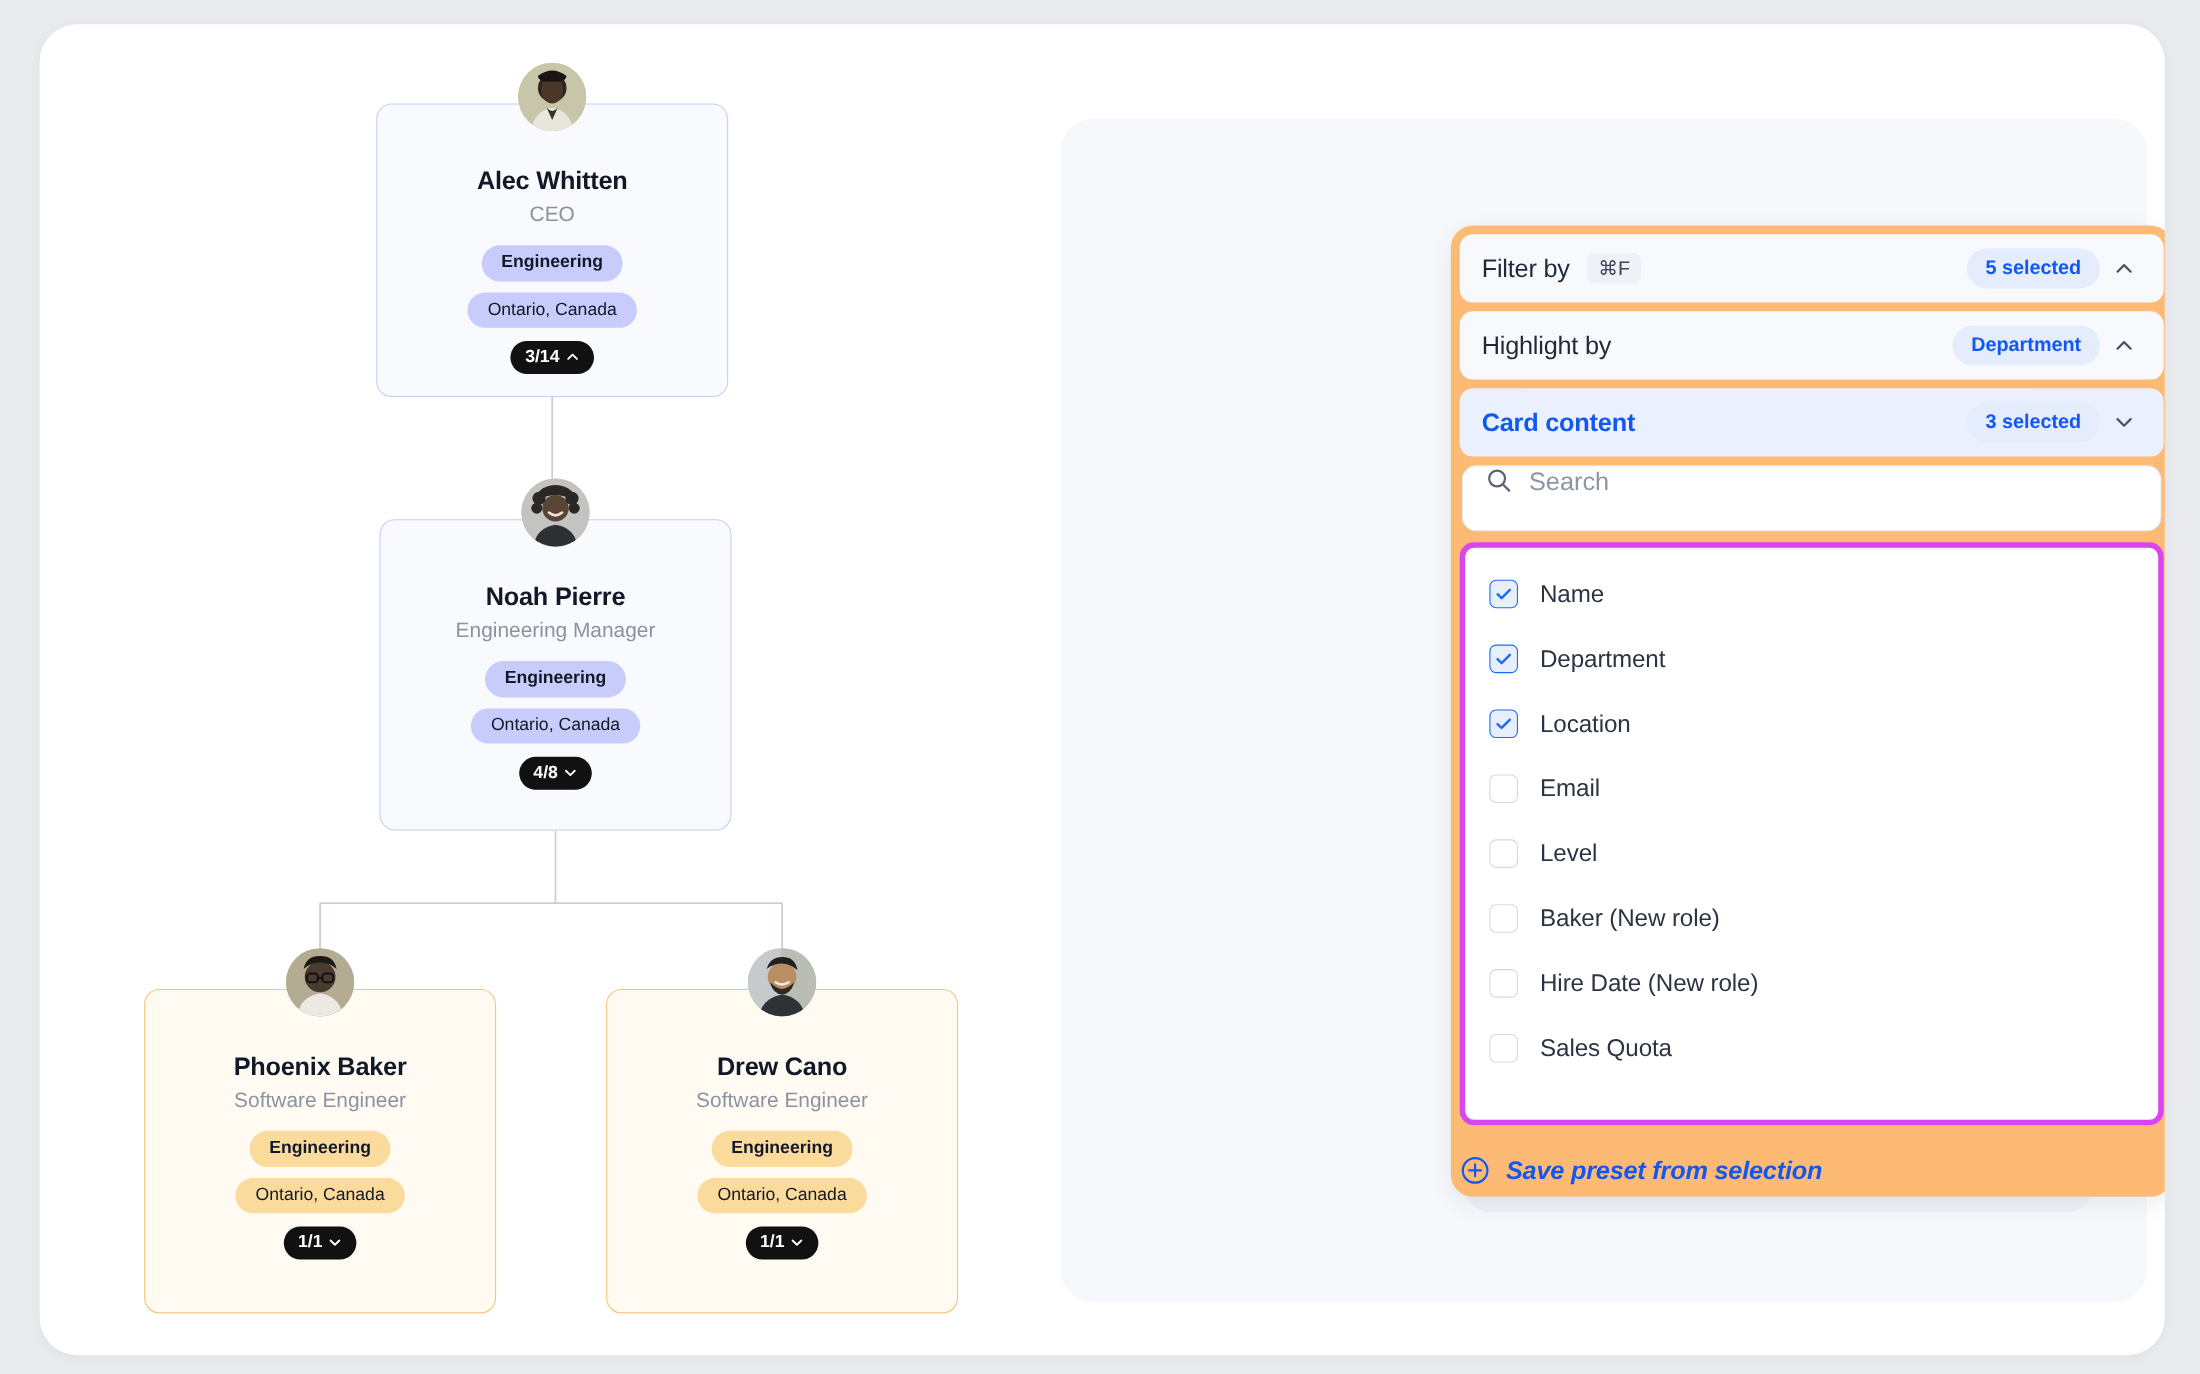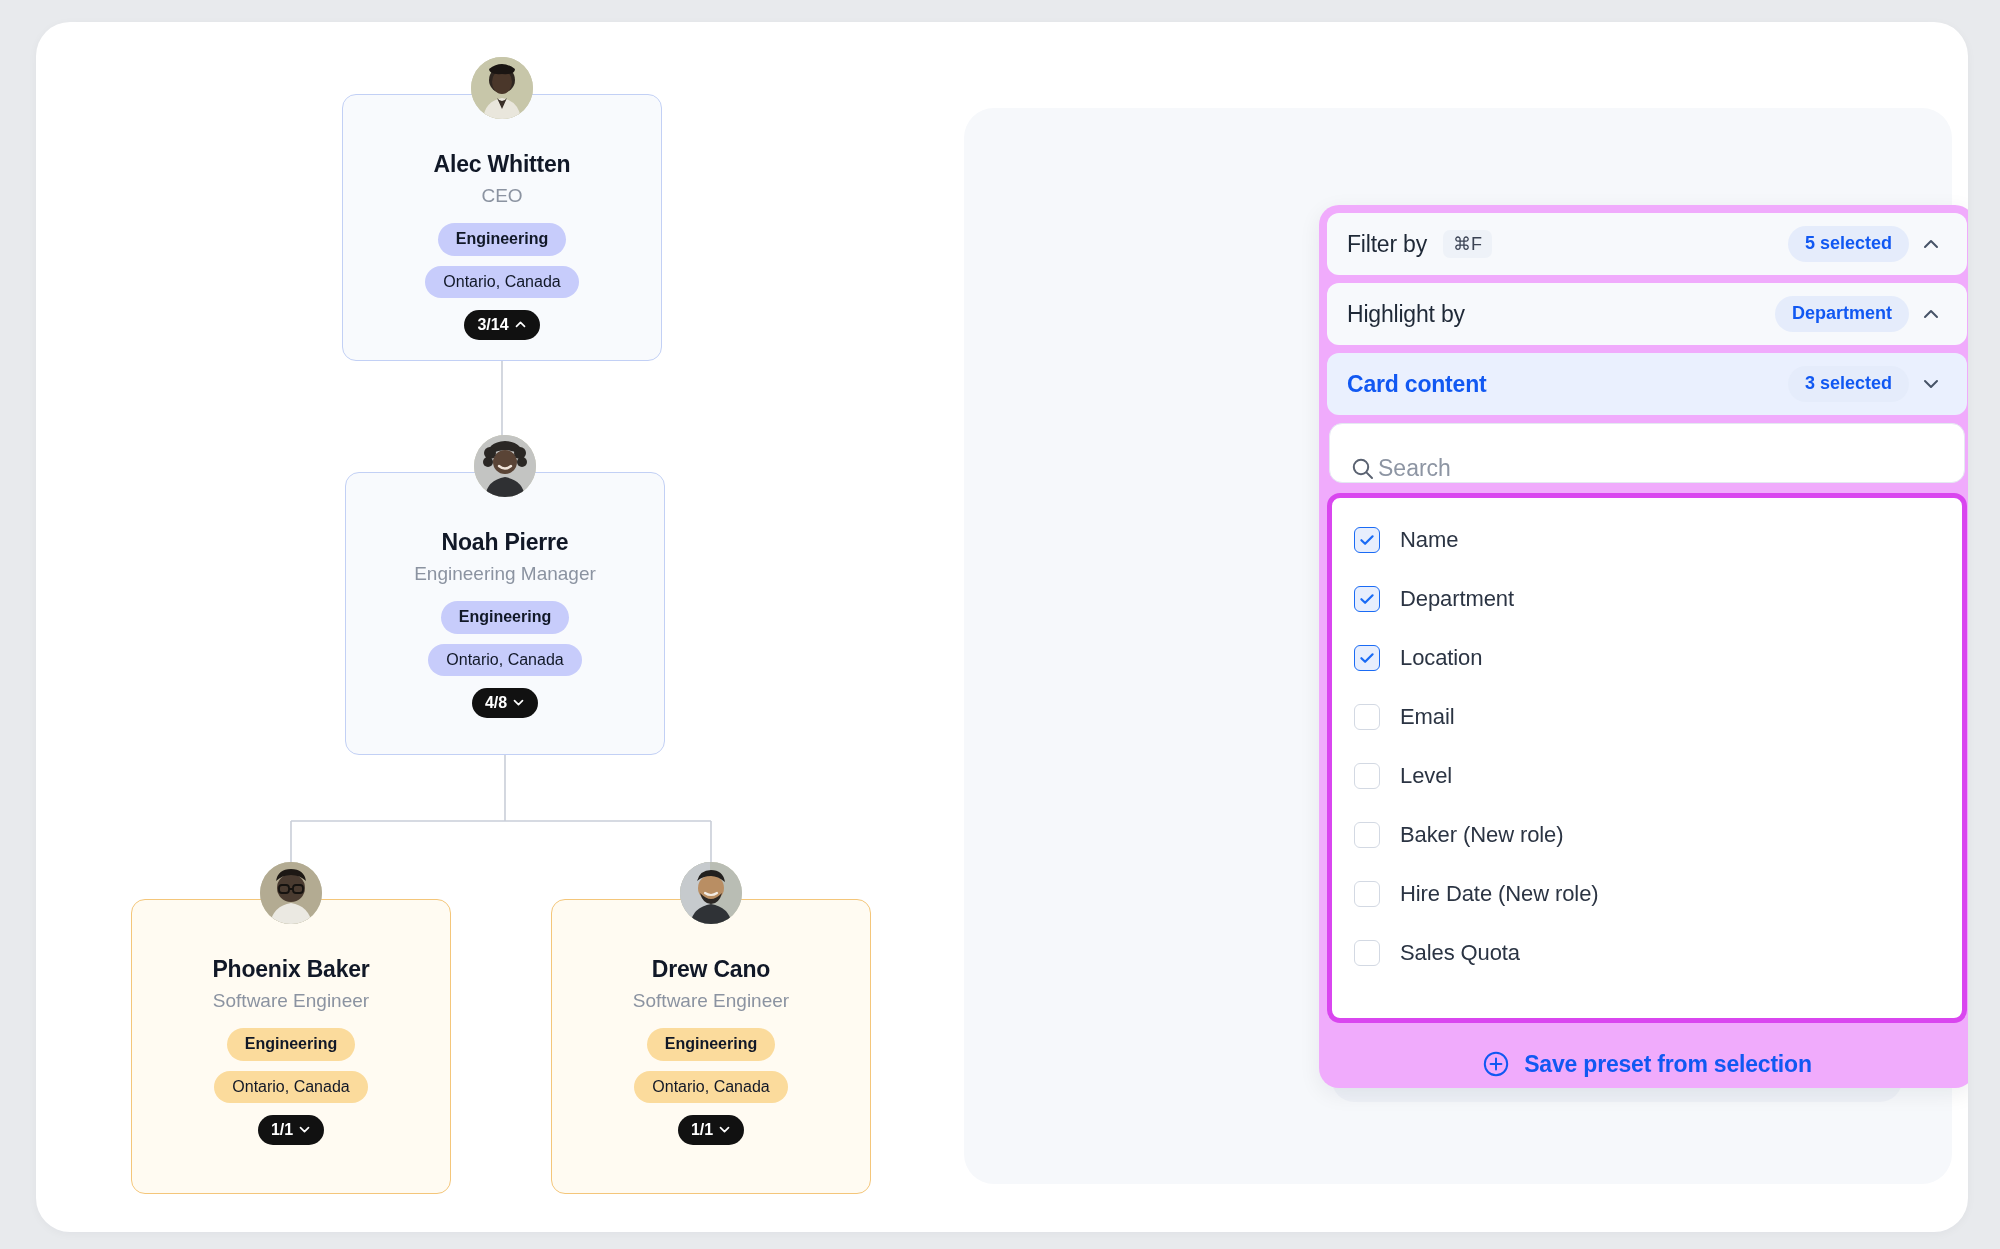--- a/index.html
+++ b/index.html
@@ -163,21 +163,21 @@
     background: #f0f4fb;
     border-radius: 22px;
   }
 
   .filter-panel {
     position: absolute;
     left: 1283px;
     top: 183px;
     width: 656px;
     height: 883px;
-    background: #f0abfc;
+    background: #fdba74;
     border-radius: 20px;
     box-shadow: 0 6px 22px rgba(16,24,40,0.07);
     padding: 8px 8px 0 8px;
     overflow: hidden;
   }
 
   .panel-row {
     display: flex;
     align-items: center;
     height: 62px;
@@ -229,23 +229,23 @@
   .chev svg { display: block; }
 
   
   .search-wrap {
     margin: 2px 2px 10px 2px;
     height: 60px;
     border-radius: 13px;
     background: #ffffff;
     border: 1px solid #e4e9f1;
     display: flex;
-    align-items: flex-end;
+    align-items: flex-start;
     padding: 0 20px;
-    gap: 2px;
+    gap: 14px;
   }
   .search-wrap svg { display: block; flex: none; }
   .search-input {
     border: none;
     outline: none;
     background: transparent;
     font-size: 23px;
     color: #1f2937;
     width: 100%;
     font-family: "Liberation Sans", sans-serif;
@@ -290,23 +290,24 @@
     font-size: 22px;
     color: #2b3443;
     font-weight: 400;
     letter-spacing: -0.1px;
   }
 
   .save-row {
     height: 82px;
     display: flex;
     align-items: center;
-    justify-content: center;
+    justify-content: flex-start;
     gap: 14px;
     cursor: pointer;
+    font-style: italic;
   }
   .save-row svg { display: block; }
   .save-label {
     color: #1158f2;
     font-size: 23px;
     font-weight: 600;
     letter-spacing: -0.2px;
   }
 </style>
 </head>

